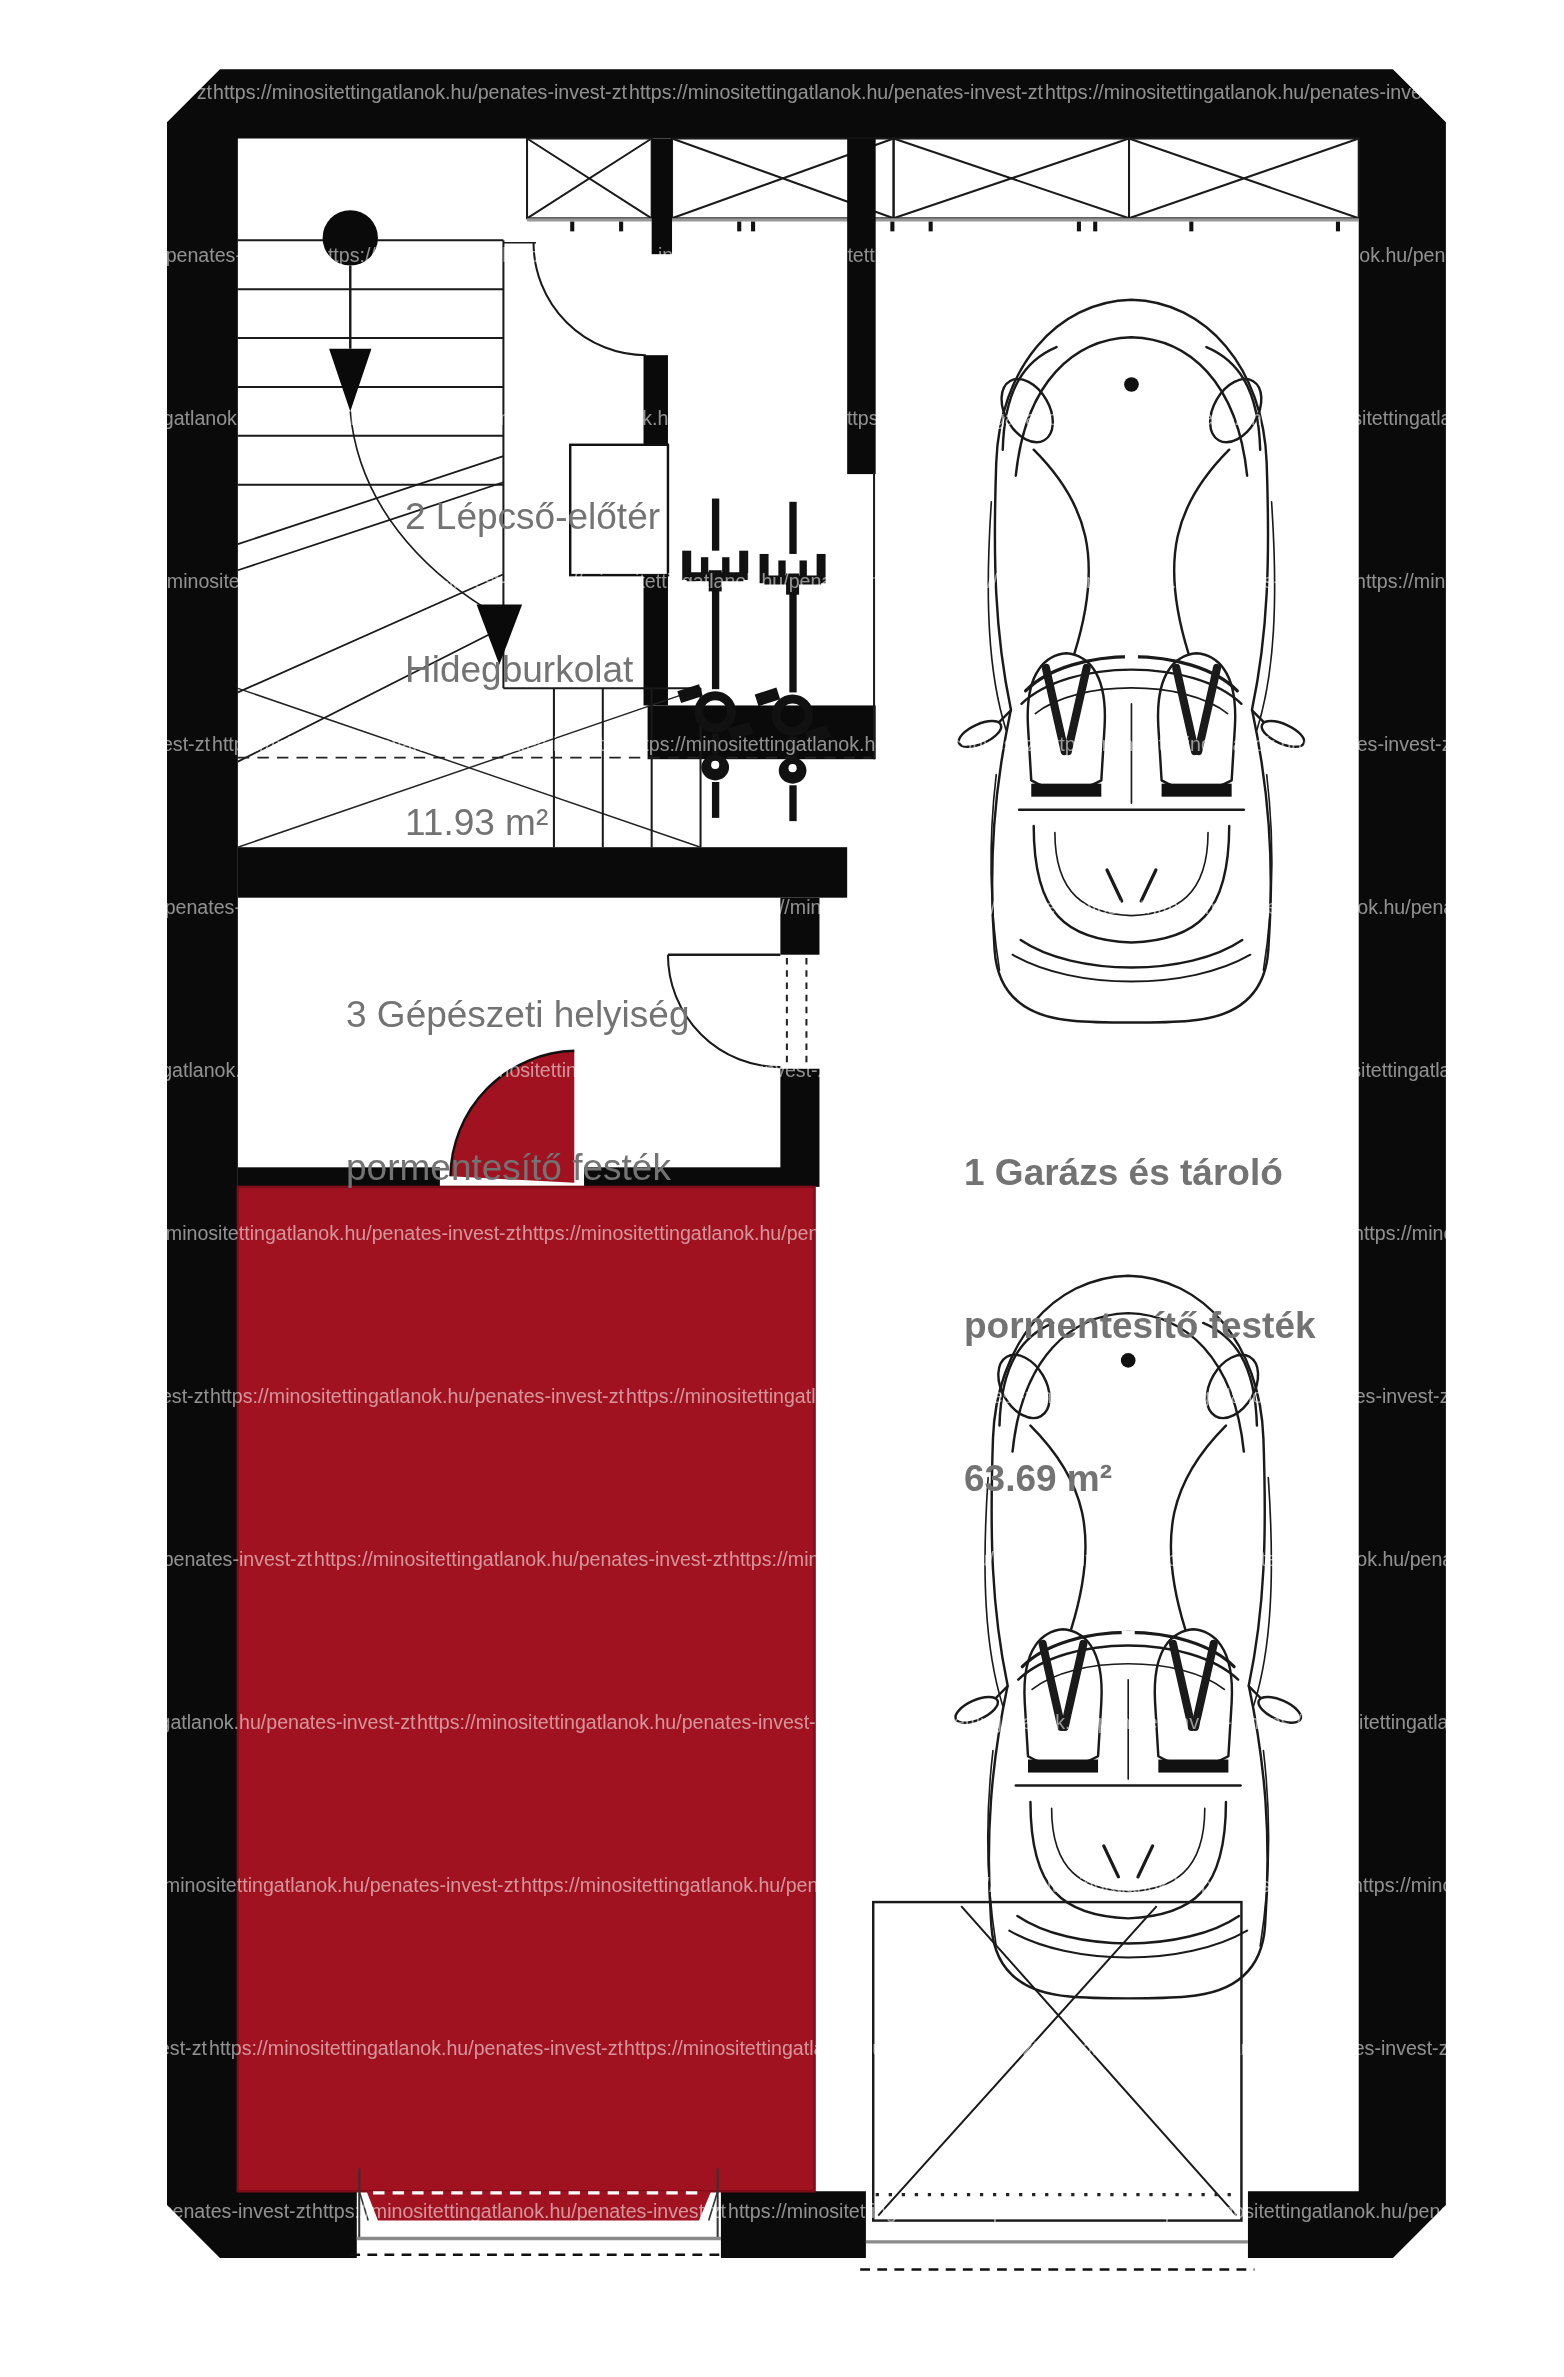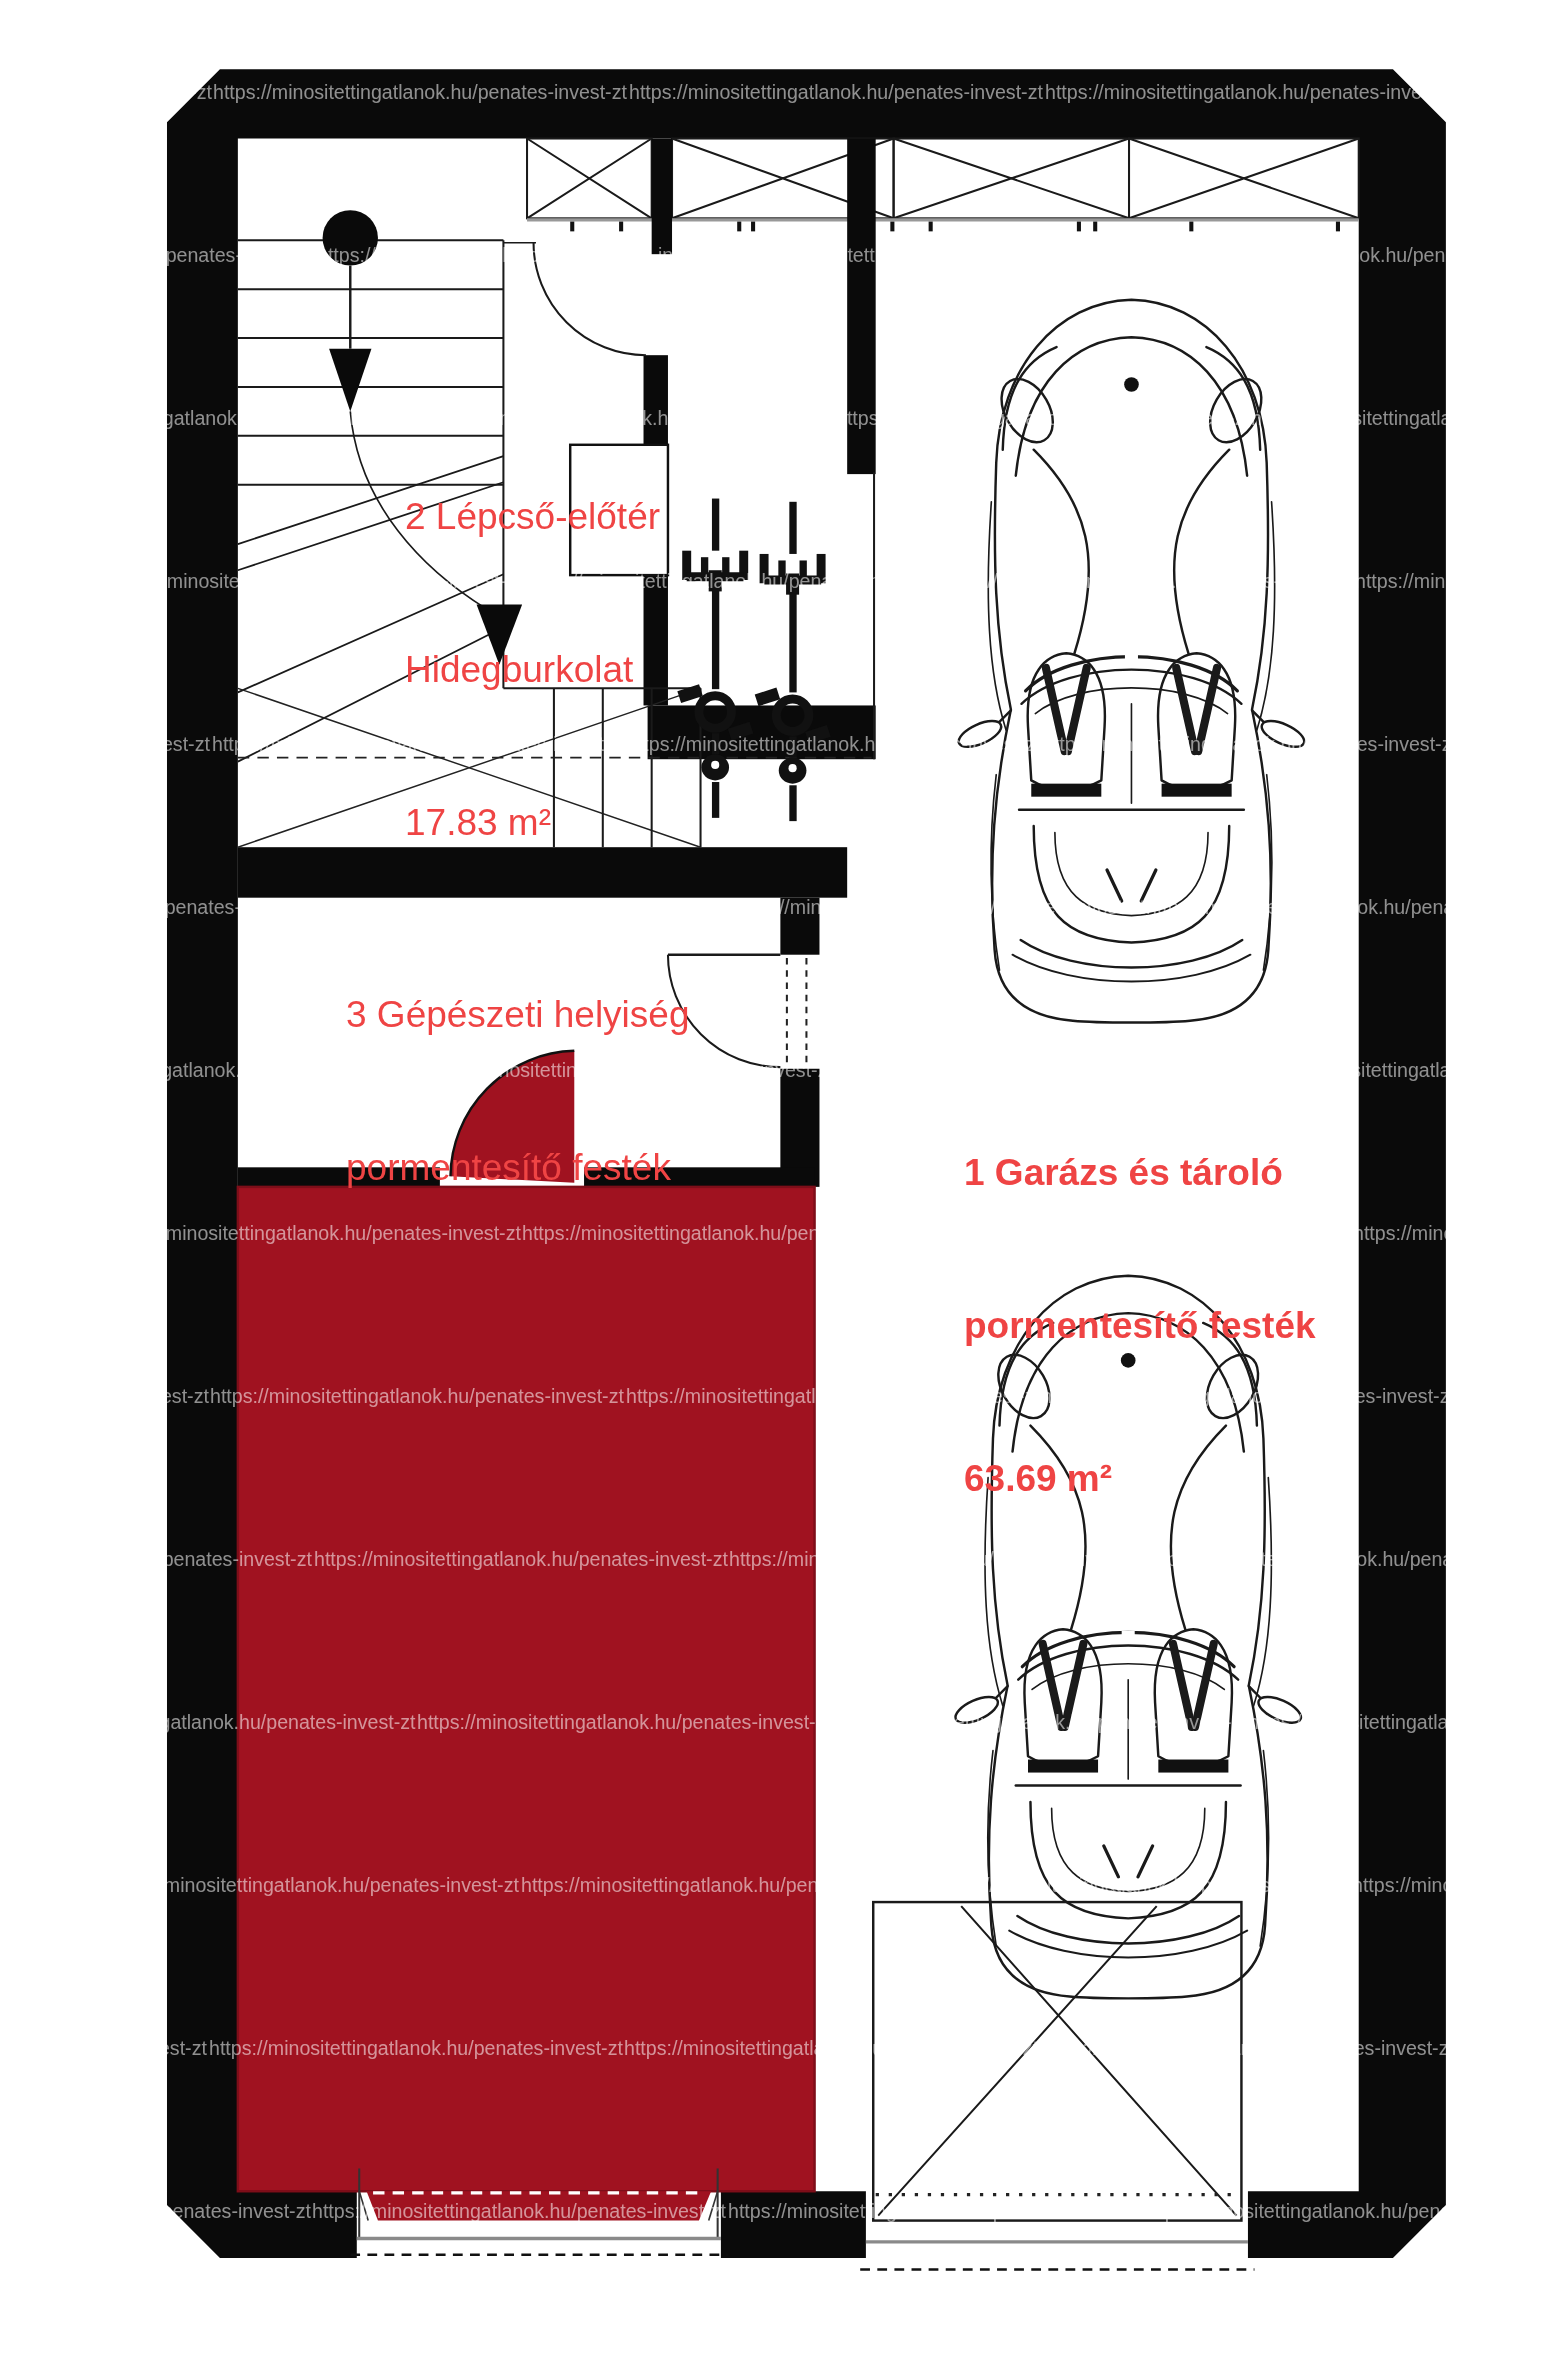--- a/index.html
+++ b/index.html
@@ -6,21 +6,21 @@
     --sold-red:#A01220;
     --sold-dark:#7E0E19;
     --wall:#0a0a0a;
     --line:#1a1a1a;
     --wm:rgba(255,255,255,0.55);
   }
   html,body{margin:0;padding:0;background:#ffffff;}
   #plan{position:relative;width:1564px;height:2377px;background:#ffffff;overflow:hidden;
         font-family:"Liberation Sans",sans-serif;}
   #plan svg{position:absolute;left:0;top:0;}
-  .room-label{position:absolute;font-size:37px;line-height:51px;color:#ef4444;white-space:pre;}
+  .room-label{position:absolute;font-size:37px;line-height:51px;color:#737373;white-space:pre;}
   .sold-label{position:absolute;left:326px;top:1623px;font-size:72px;font-weight:bold;
               letter-spacing:2.4px;color:#ffffff;}
   .wm-layer{position:absolute;left:0;top:0;width:100%;height:100%;pointer-events:none;}
   .wm{position:absolute;font-size:19.6px;line-height:23px;color:var(--wm);white-space:nowrap;}
 </style>
 </head>
 <body>
 
 <div id="plan">
 
@@ -193,21 +193,21 @@
 
     <use href="#car" transform="translate(1197,356)"></use>
     <use href="#car" transform="translate(1193,1554)"></use>
     <use href="#bike" transform="translate(833,612)"></use>
     <use href="#bike" transform="translate(928,616)"></use>
   </svg>
 
   <div class="room-label" style="left:405px;top:389px;">
     <div>2 Lépcső-előtér</div>
     <div>Hidegburkolat</div>
-    <div>17.83 m²</div>
+    <div>11.93 m²</div>
   </div>
   <div class="room-label" style="left:346px;top:887px;">
     <div>3 Gépészeti helyiség</div>
     <div>pormentesítő festék</div>
   </div>
   <div class="room-label" style="left:964px;top:1045px;font-weight:bold;">
     <div>1 Garázs és tároló</div>
     <div>pormentesítő festék</div>
     <div>63.69 m²</div>
   </div>

